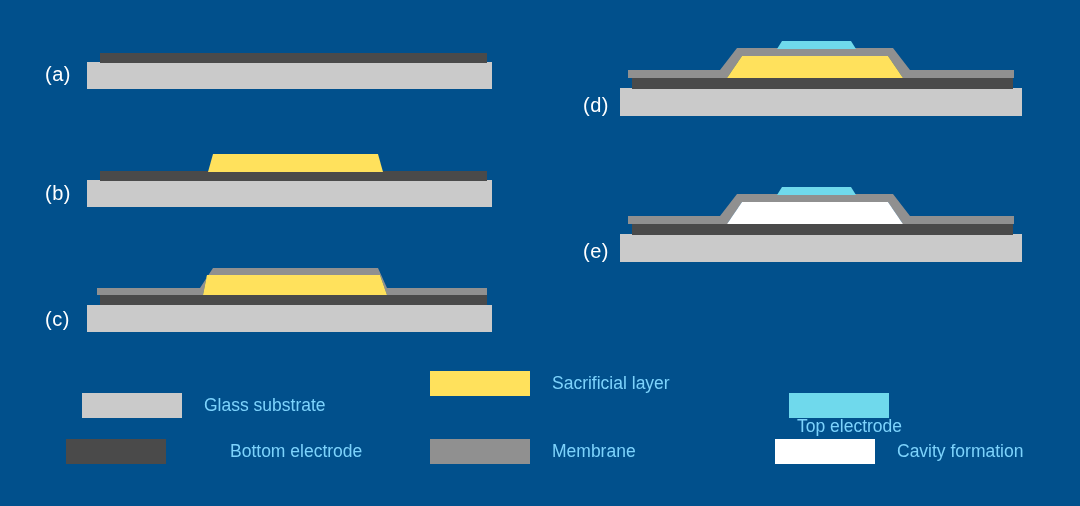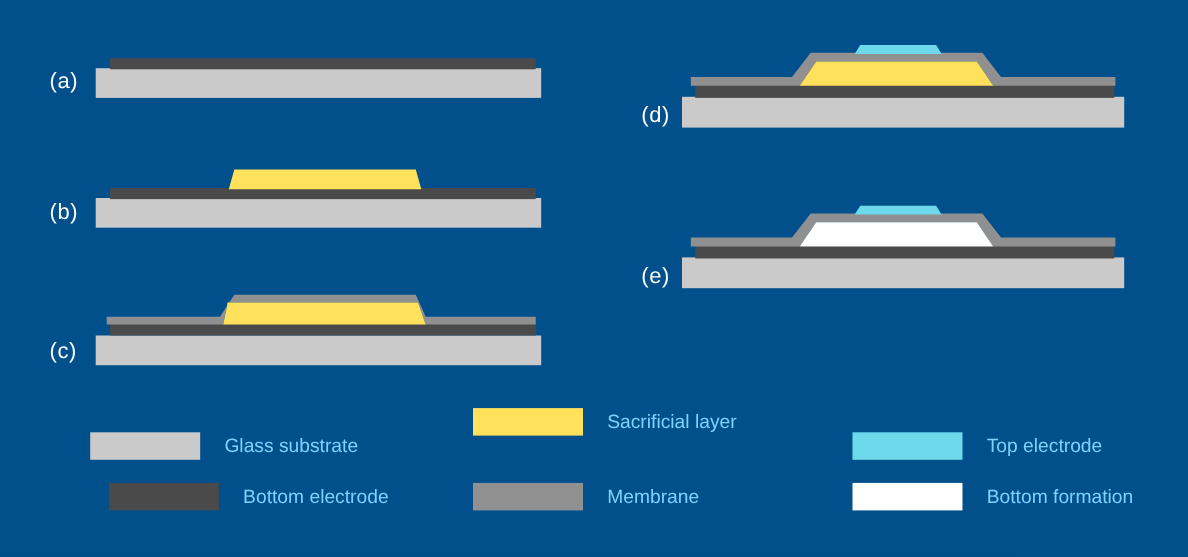--- a/index.html
+++ b/index.html
@@ -116,38 +116,38 @@
       <polygon points="782,187 851,187 856,195 777,195" fill="#6fd9ec"></polygon>
     </g>
   </svg>
 
   <div>
 
     <div class="legend-row" style="left:82px; top:393px;">
       <span class="swatch sw-glass"></span>
       <span class="legend-text">Glass substrate</span>
     </div>
-    <div class="legend-row" style="left:99px; top:439px;">
+    <div class="legend-row" style="left:66px; top:439px;gap:42px;">
       <span class="swatch sw-bottom"></span>
       <span class="legend-text">Bottom electrode</span>
     </div>
 
     <div class="legend-row" style="left:430px; top:371px;">
       <span class="swatch sw-sacr"></span>
       <span class="legend-text">Sacrificial layer</span>
     </div>
     <div class="legend-row" style="left:430px; top:439px;text-align:right;">
       <span class="swatch sw-memb"></span>
       <span class="legend-text">Membrane</span>
     </div>
 
-    <div class="legend-row" style="left:775px; top:393px;">
+    <div class="legend-row" style="left:775px; top:393px;flex-direction:column;">
       <span class="swatch sw-top"></span>
       <span class="legend-text">Top electrode</span>
     </div>
     <div class="legend-row" style="left:775px; top:439px;">
       <span class="swatch sw-cavity"></span>
-      <span class="legend-text">Bottom formation</span>
+      <span class="legend-text">Cavity formation</span>
     </div>
 
   </div>
 
 </div>
 
 </body></html>

